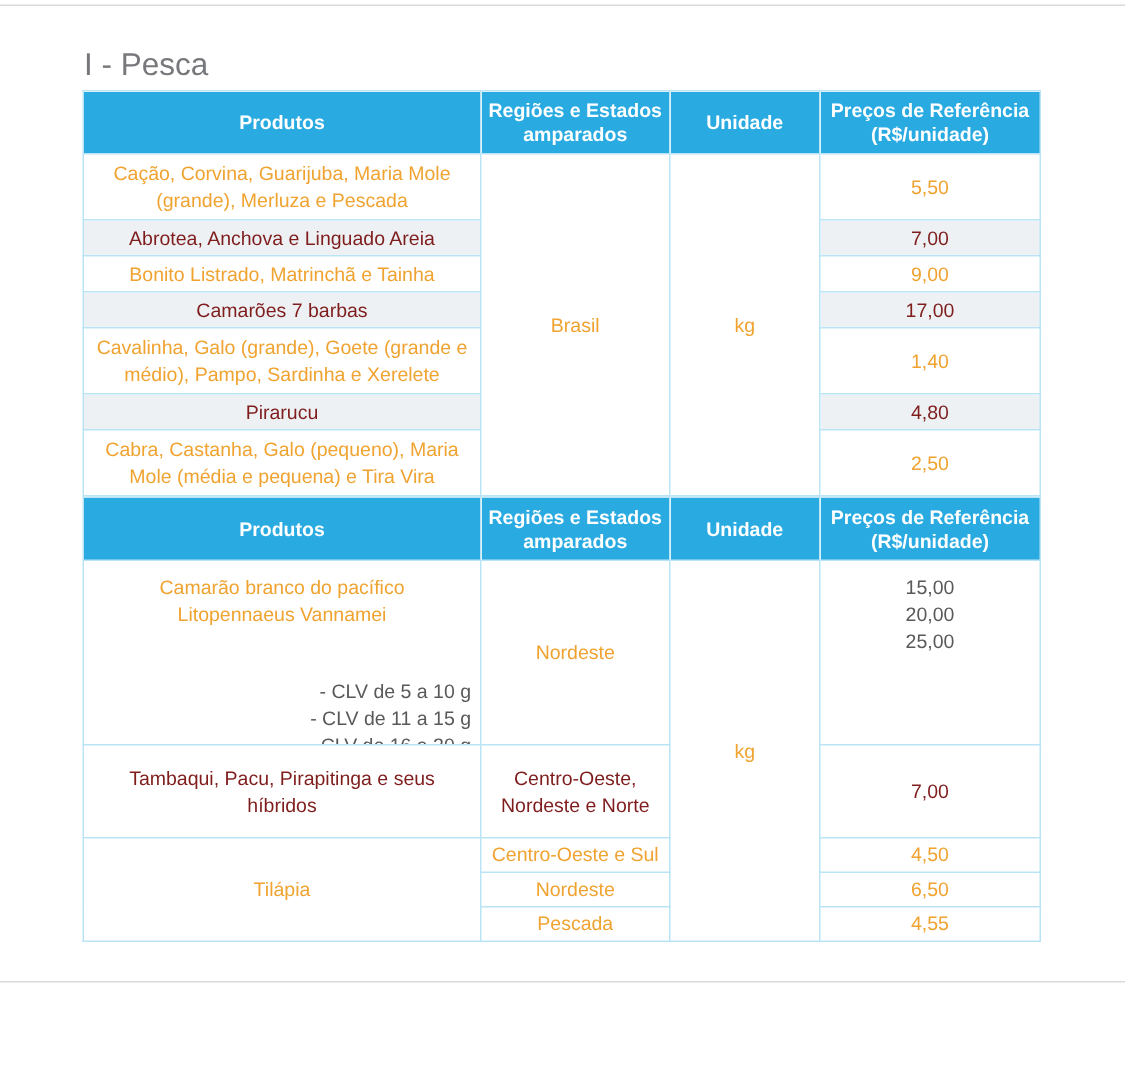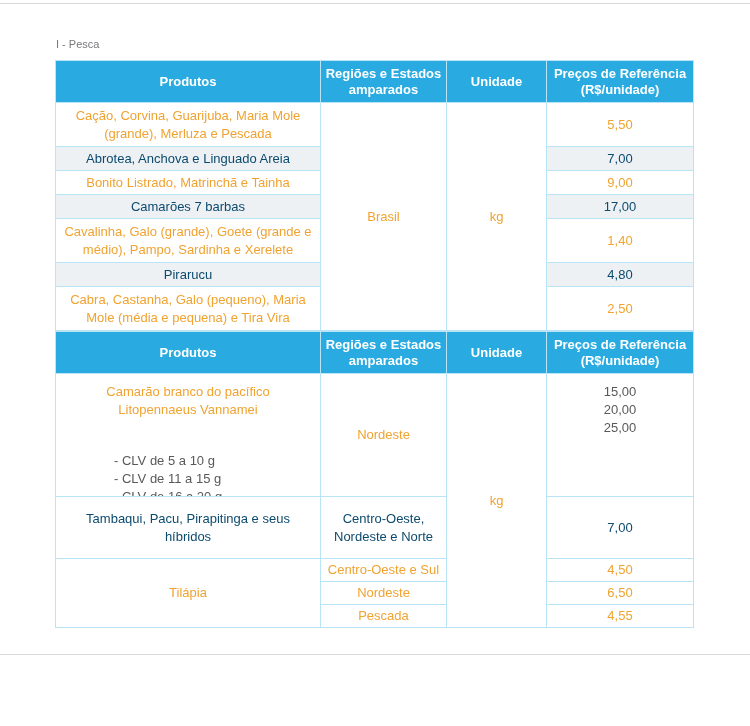--- a/index.html
+++ b/index.html
@@ -18,21 +18,21 @@
   .rule {
     height: 1px;
     background: #d9dadb;
     width: 100%;
   }
   .rule.top { margin-top: 3px; }
   .rule.bottom { margin-top: 26px; }
 
   .section-title {
     margin: 30px 16px 6px 56px;
-    font-size: 11px;
+    font-size: 21px;
     line-height: 20px;
     color: #77787b;
     font-weight: normal;
   }
   .section-title.second { margin-top: 38px; }
 
   table {
     border-collapse: collapse;
     table-layout: fixed;
     width: 638px;
@@ -54,21 +54,21 @@
   thead tr { height: 42px; }
   th {
     background: #29abe2;
     color: #ffffff;
     font-weight: bold;
     line-height: 16px;
     padding: 2px 4px;
   }
 
   .orange { color: #f0a330; }
-  .bluetx { color: #0c4a6e; }
+  .bluetx { color: #7f1d1d; }
   .darktx { color: #58595b; }
   .stripe { background: #edf1f4; }
 
   tr.h-tall  { height: 44px; }
   tr.h-short { height: 24px; }
   td { line-height: 18px; }
 
   
   tr.aq-row1 { height: 122px; }
   tr.aq-row2 { height: 62px; }
@@ -79,21 +79,21 @@
     height: 122px;
     display: flex;
     flex-direction: column;
     justify-content: space-between;
     box-sizing: border-box;
     padding: 9px 6px 11px 6px;
     gap: 33px;
   }
   .camarao-title { text-align: center; line-height: 18px; }
   .variant-list {
-    text-align: left;
+    text-align: right;
     padding-left: 52px;
     line-height: 18px;
   }
   td.prices-cell { padding: 0; vertical-align: bottom; }
   .prices-flex {
     height: 122px;
     display: flex;
     flex-direction: column;
     box-sizing: border-box;
     padding: 9px 6px 11px 6px;

